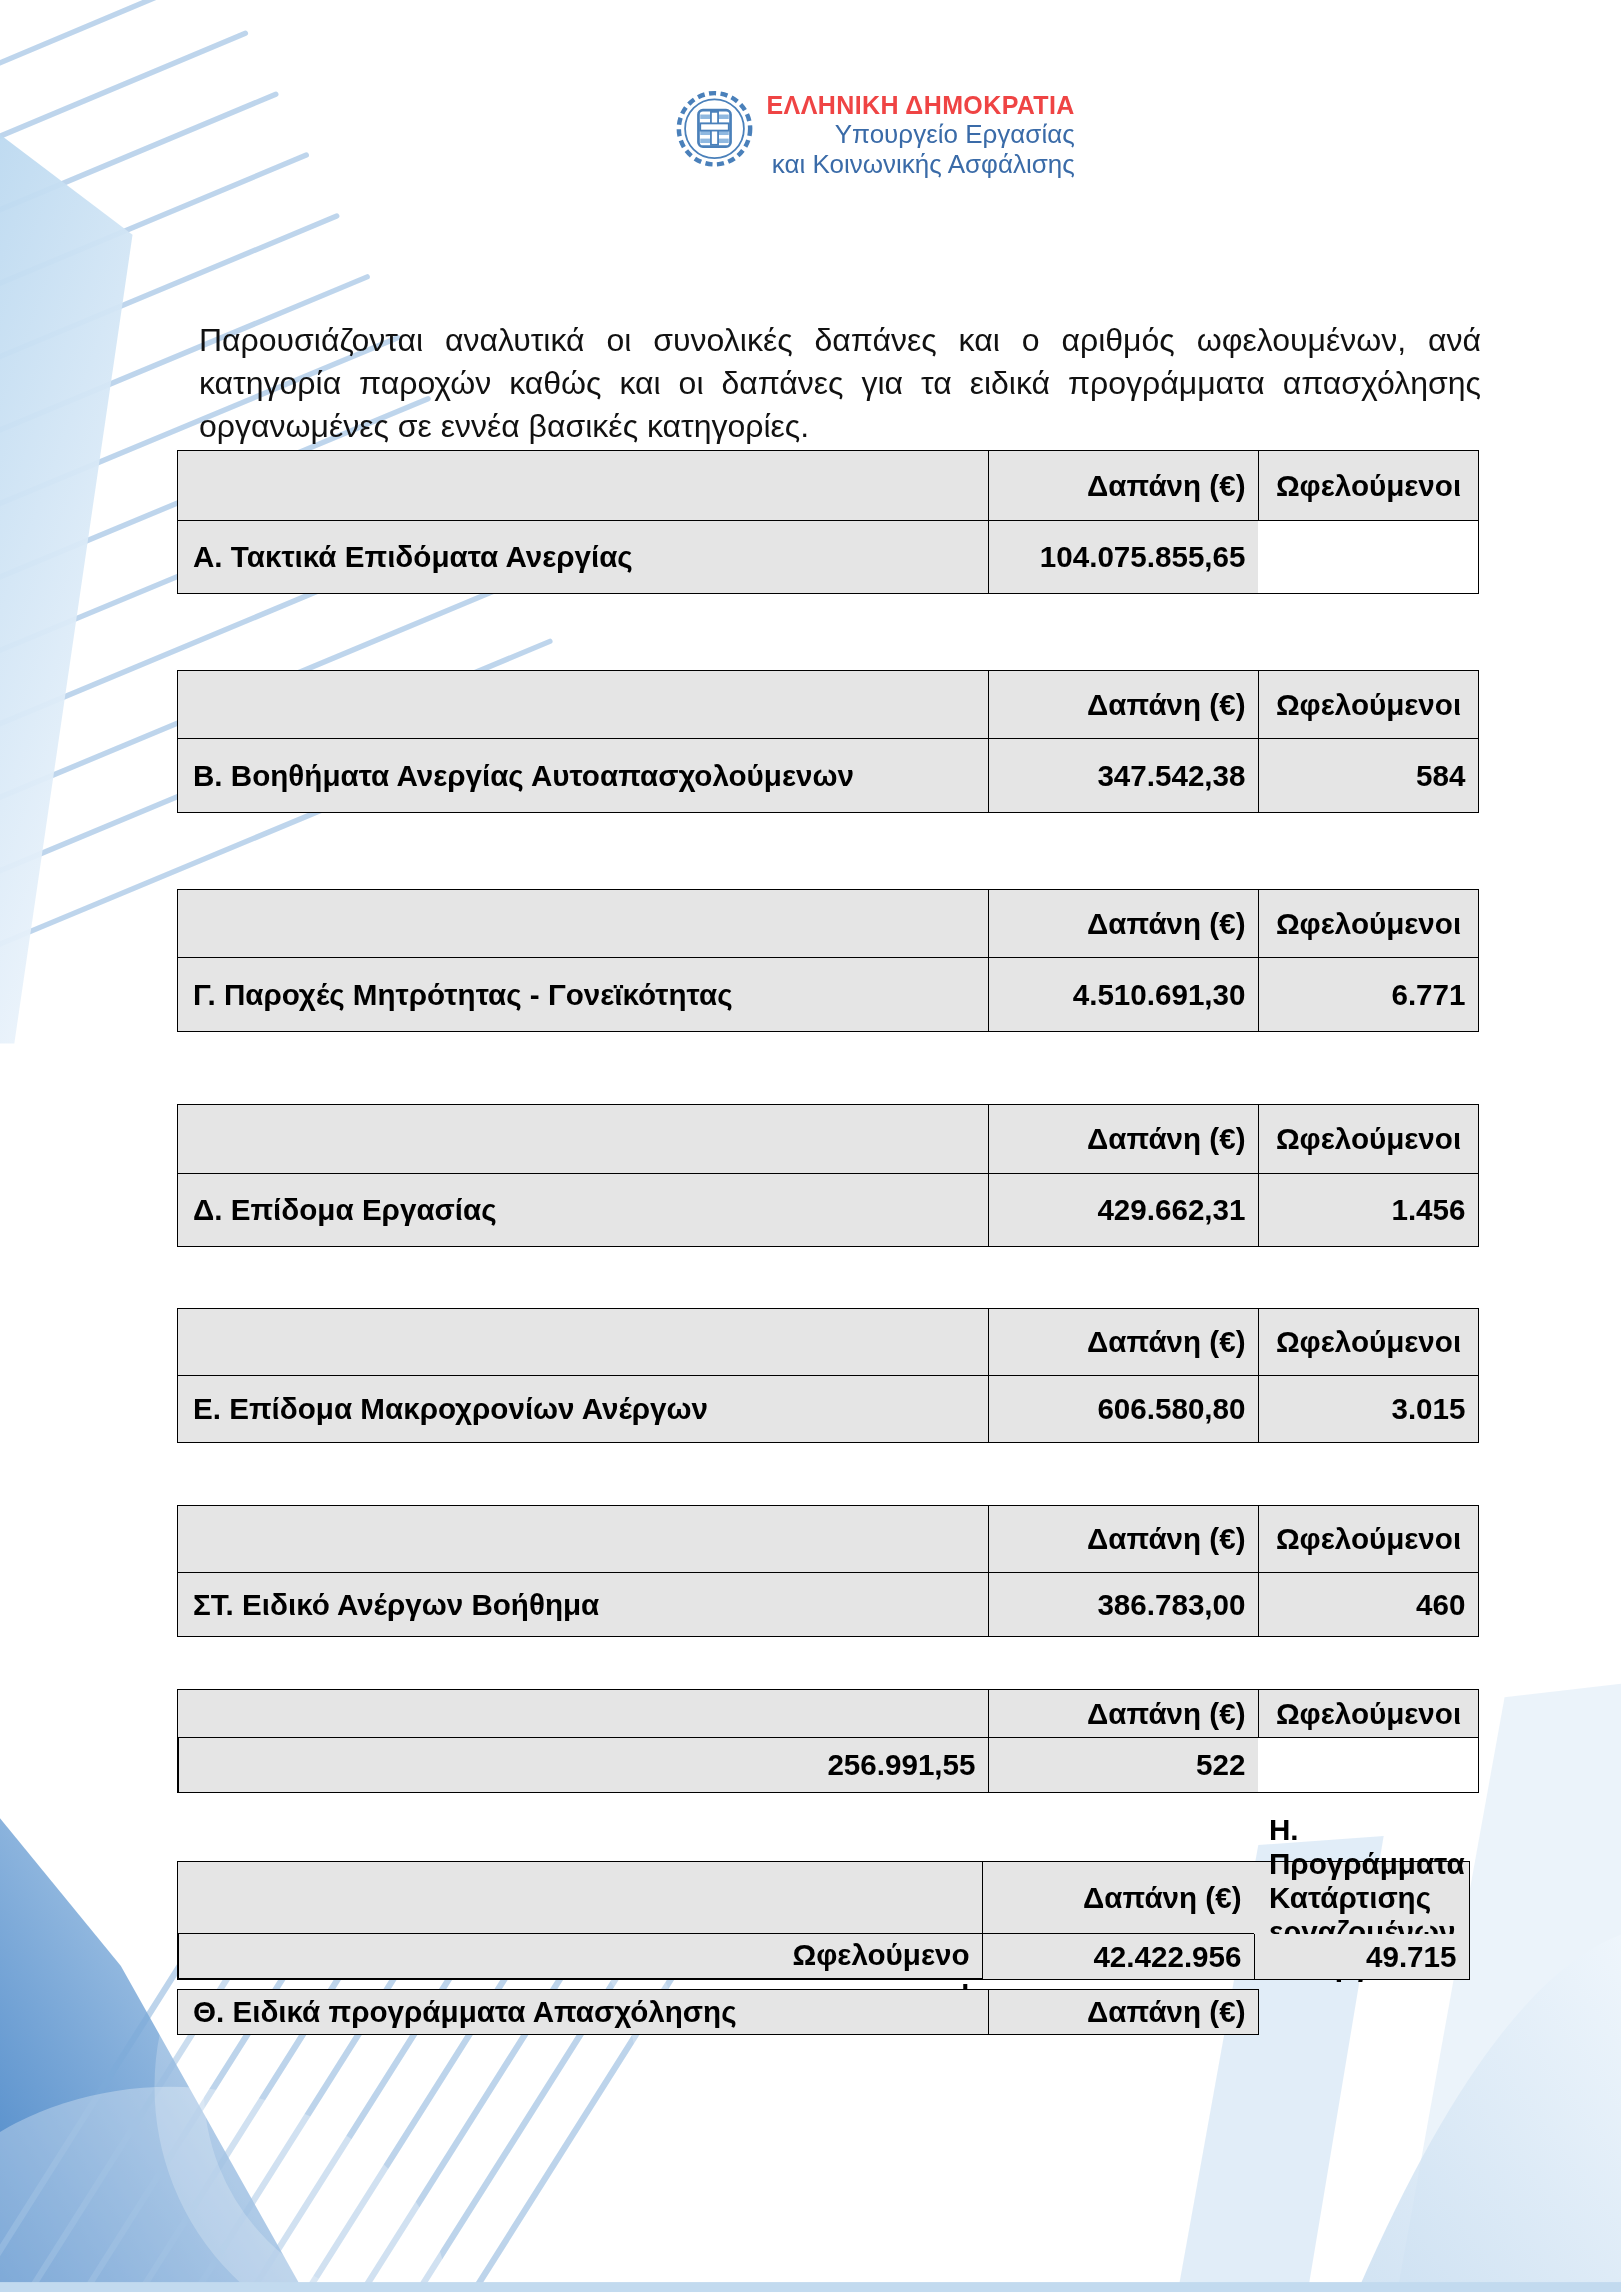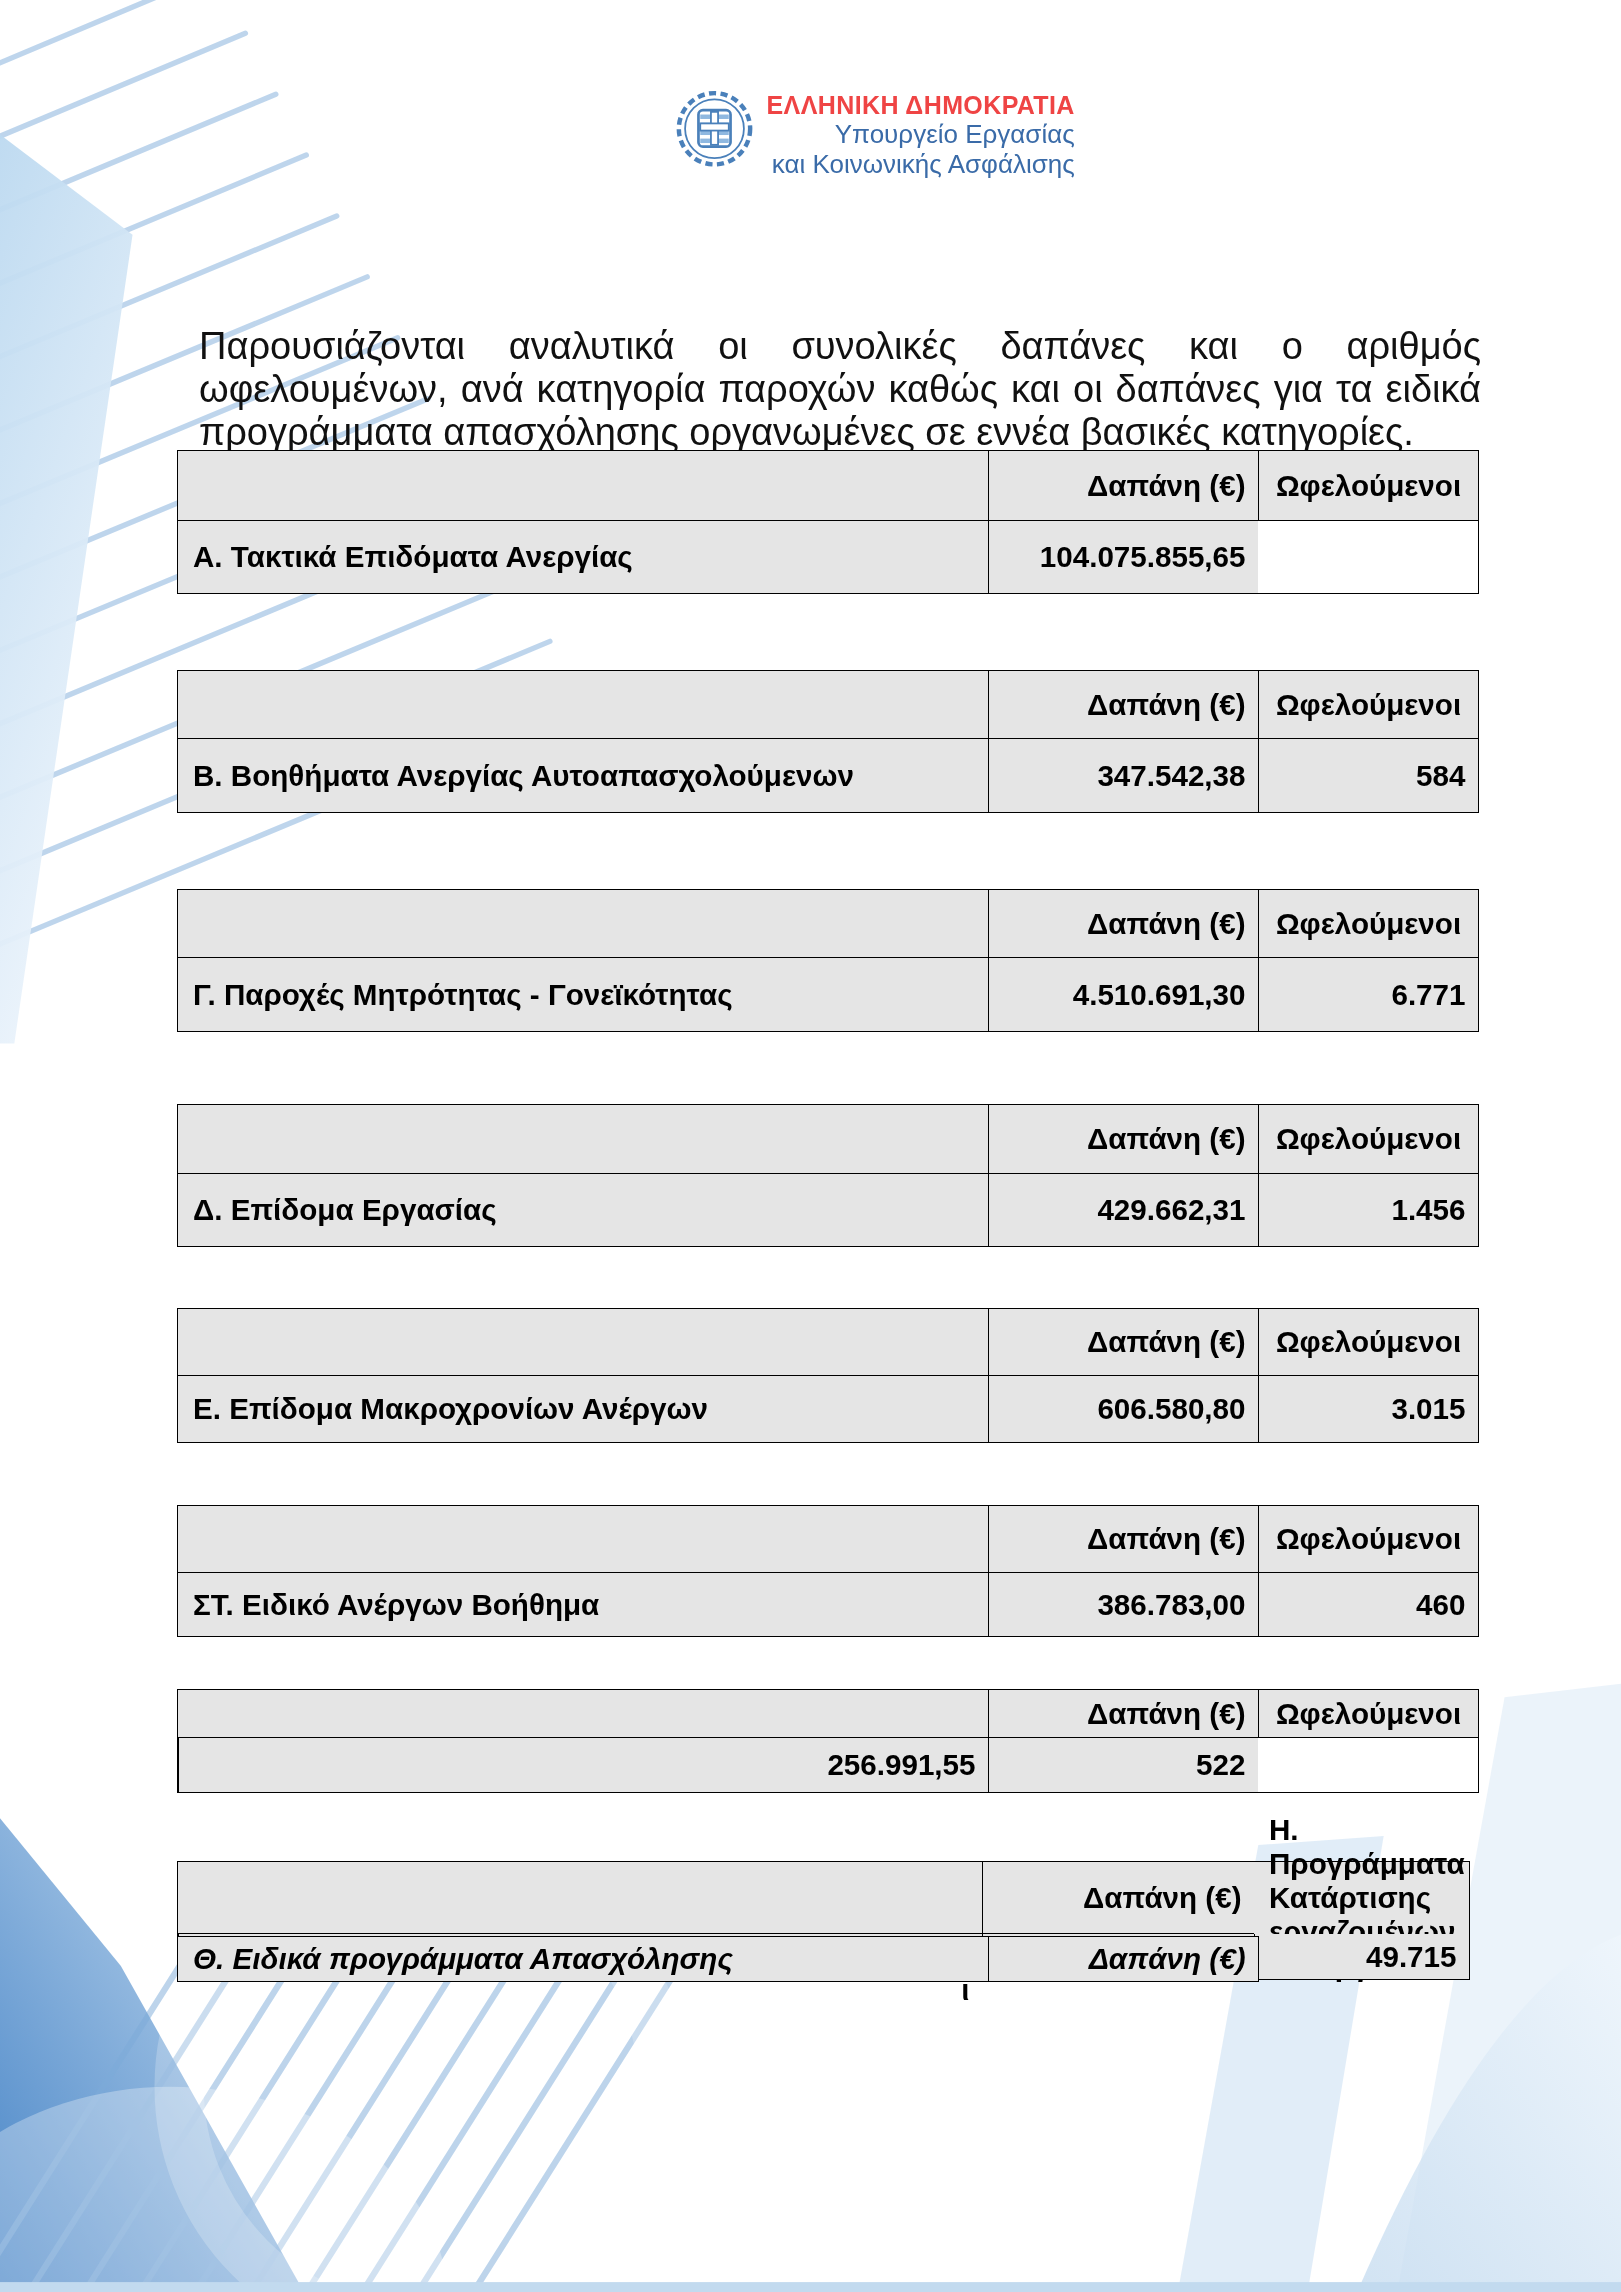--- a/index.html
+++ b/index.html
@@ -16,21 +16,21 @@
   
   .logo{position:absolute;left:675px;top:86px;display:flex;align-items:flex-start;}
   .emblem{flex:0 0 auto;}
   .logo-text{margin-left:12.5px;padding-top:5.4px;}
   .logo-line1{font-size:25px;font-weight:bold;color:#ef4444;letter-spacing:0.4px;line-height:29px;}
   .logo-line2,.logo-line3{font-size:26px;color:#3a6ba8;line-height:29.6px;text-align:right;}
 
   
   .intro{
     position:absolute;left:199px;top:287px;width:1282px;
-    font-size:38px;line-height:43px;color:#111;
+    font-size:32px;line-height:43px;color:#111;
     text-align:justify;
   }
 
   
   .btable{
     position:absolute;left:177px;
     display:grid;
     grid-template-columns:810px 270px 220px;
     border:1.8px solid #000;
     background:#ffffff;
@@ -47,21 +47,21 @@
         align-items:flex-start;line-height:35px;padding-top:2.7px;}
 
   .t0{top:450px;grid-template-rows:70px 72px;}
   .t1{top:670px;grid-template-rows:68px 73px;}
   .t2{top:889px;grid-template-rows:68px 73px;}
   .t3{top:1104px;grid-template-rows:69px 72px;}
   .t4{top:1308px;grid-template-rows:67px 66px;}
   .t5{top:1505px;grid-template-rows:67px 63px;}
   .t6{top:1689px;grid-template-rows:48px 54px;}
   .t7{top:1861px;grid-template-columns:804px 272px 215px;grid-template-rows:72px 45px;}
-  .t8{top:1936px;grid-template-columns:810px 270px;grid-template-rows:44px;font-style:italic;}
+  .t8{top:1989px;grid-template-columns:810px 270px;grid-template-rows:44px;}
 </style>
 </head>
 <body>
 
 <div class="page">
 
   <svg class="decor" viewBox="0 0 1810 2560" xmlns="http://www.w3.org/2000/svg" aria-hidden="true">
     <defs>
       <linearGradient id="gradTL" x1="0" y1="0" x2="0.4" y2="1">
         <stop offset="0" stop-color="#bcd9f0"></stop>

